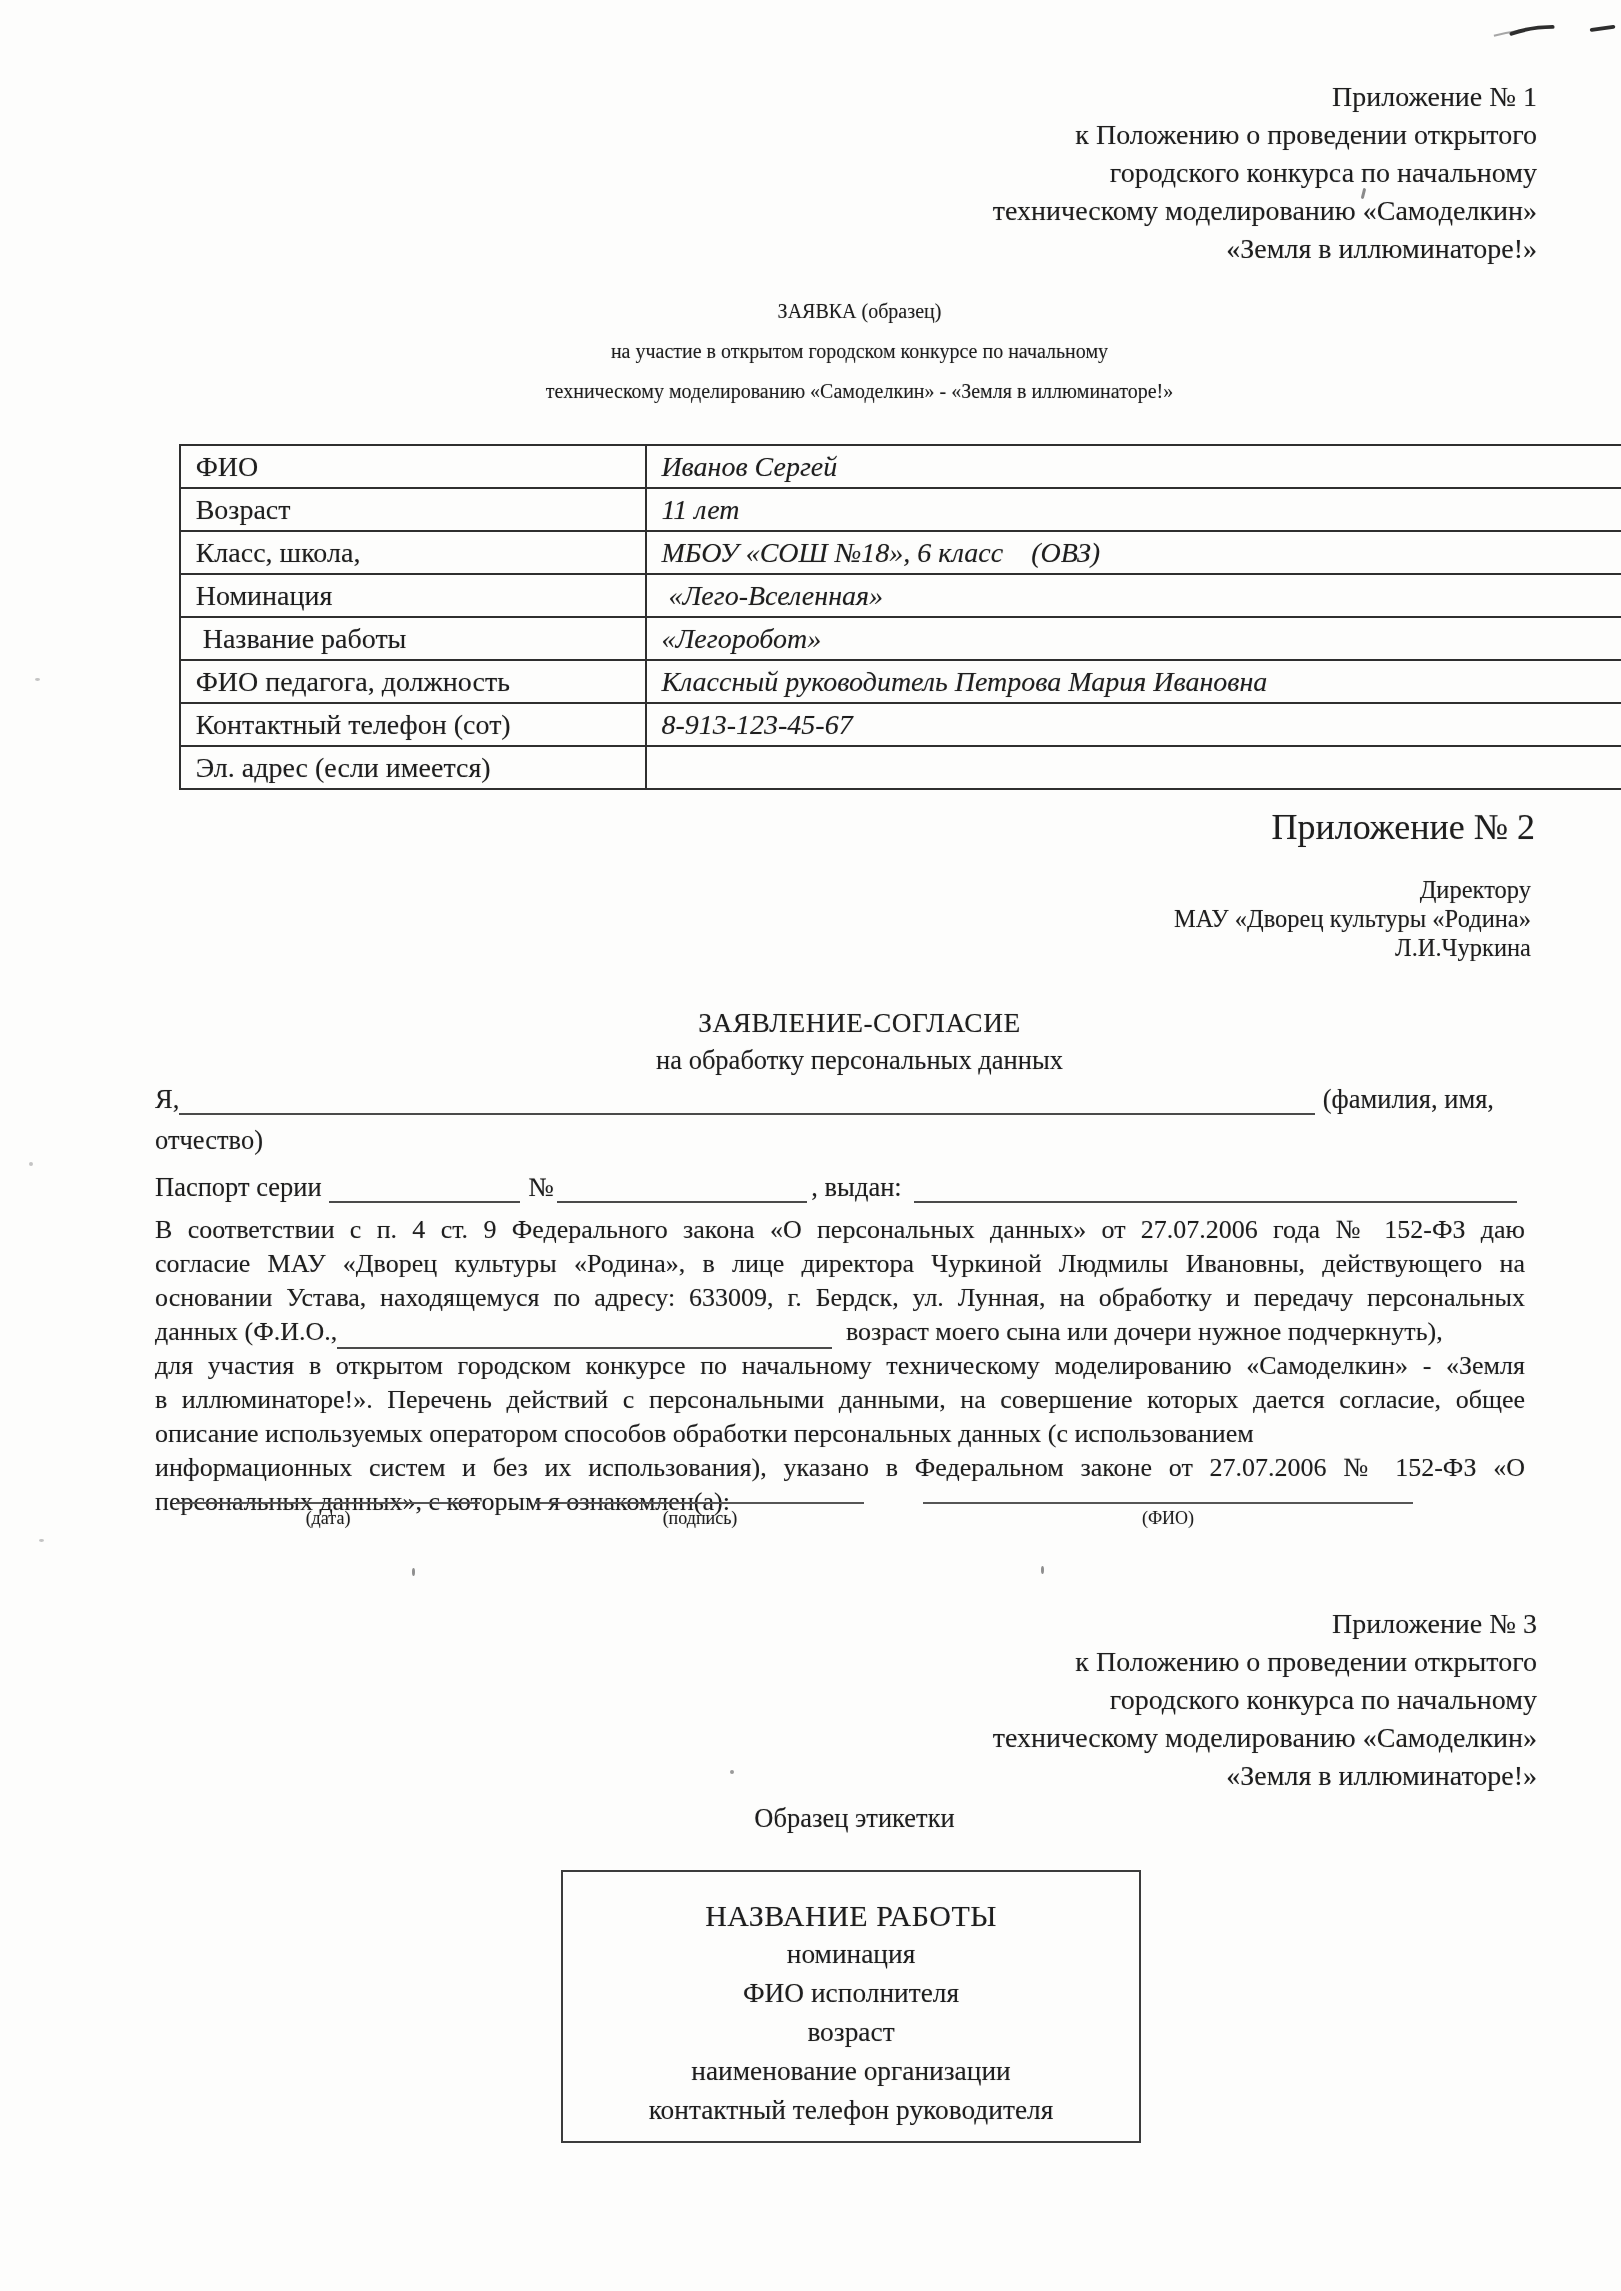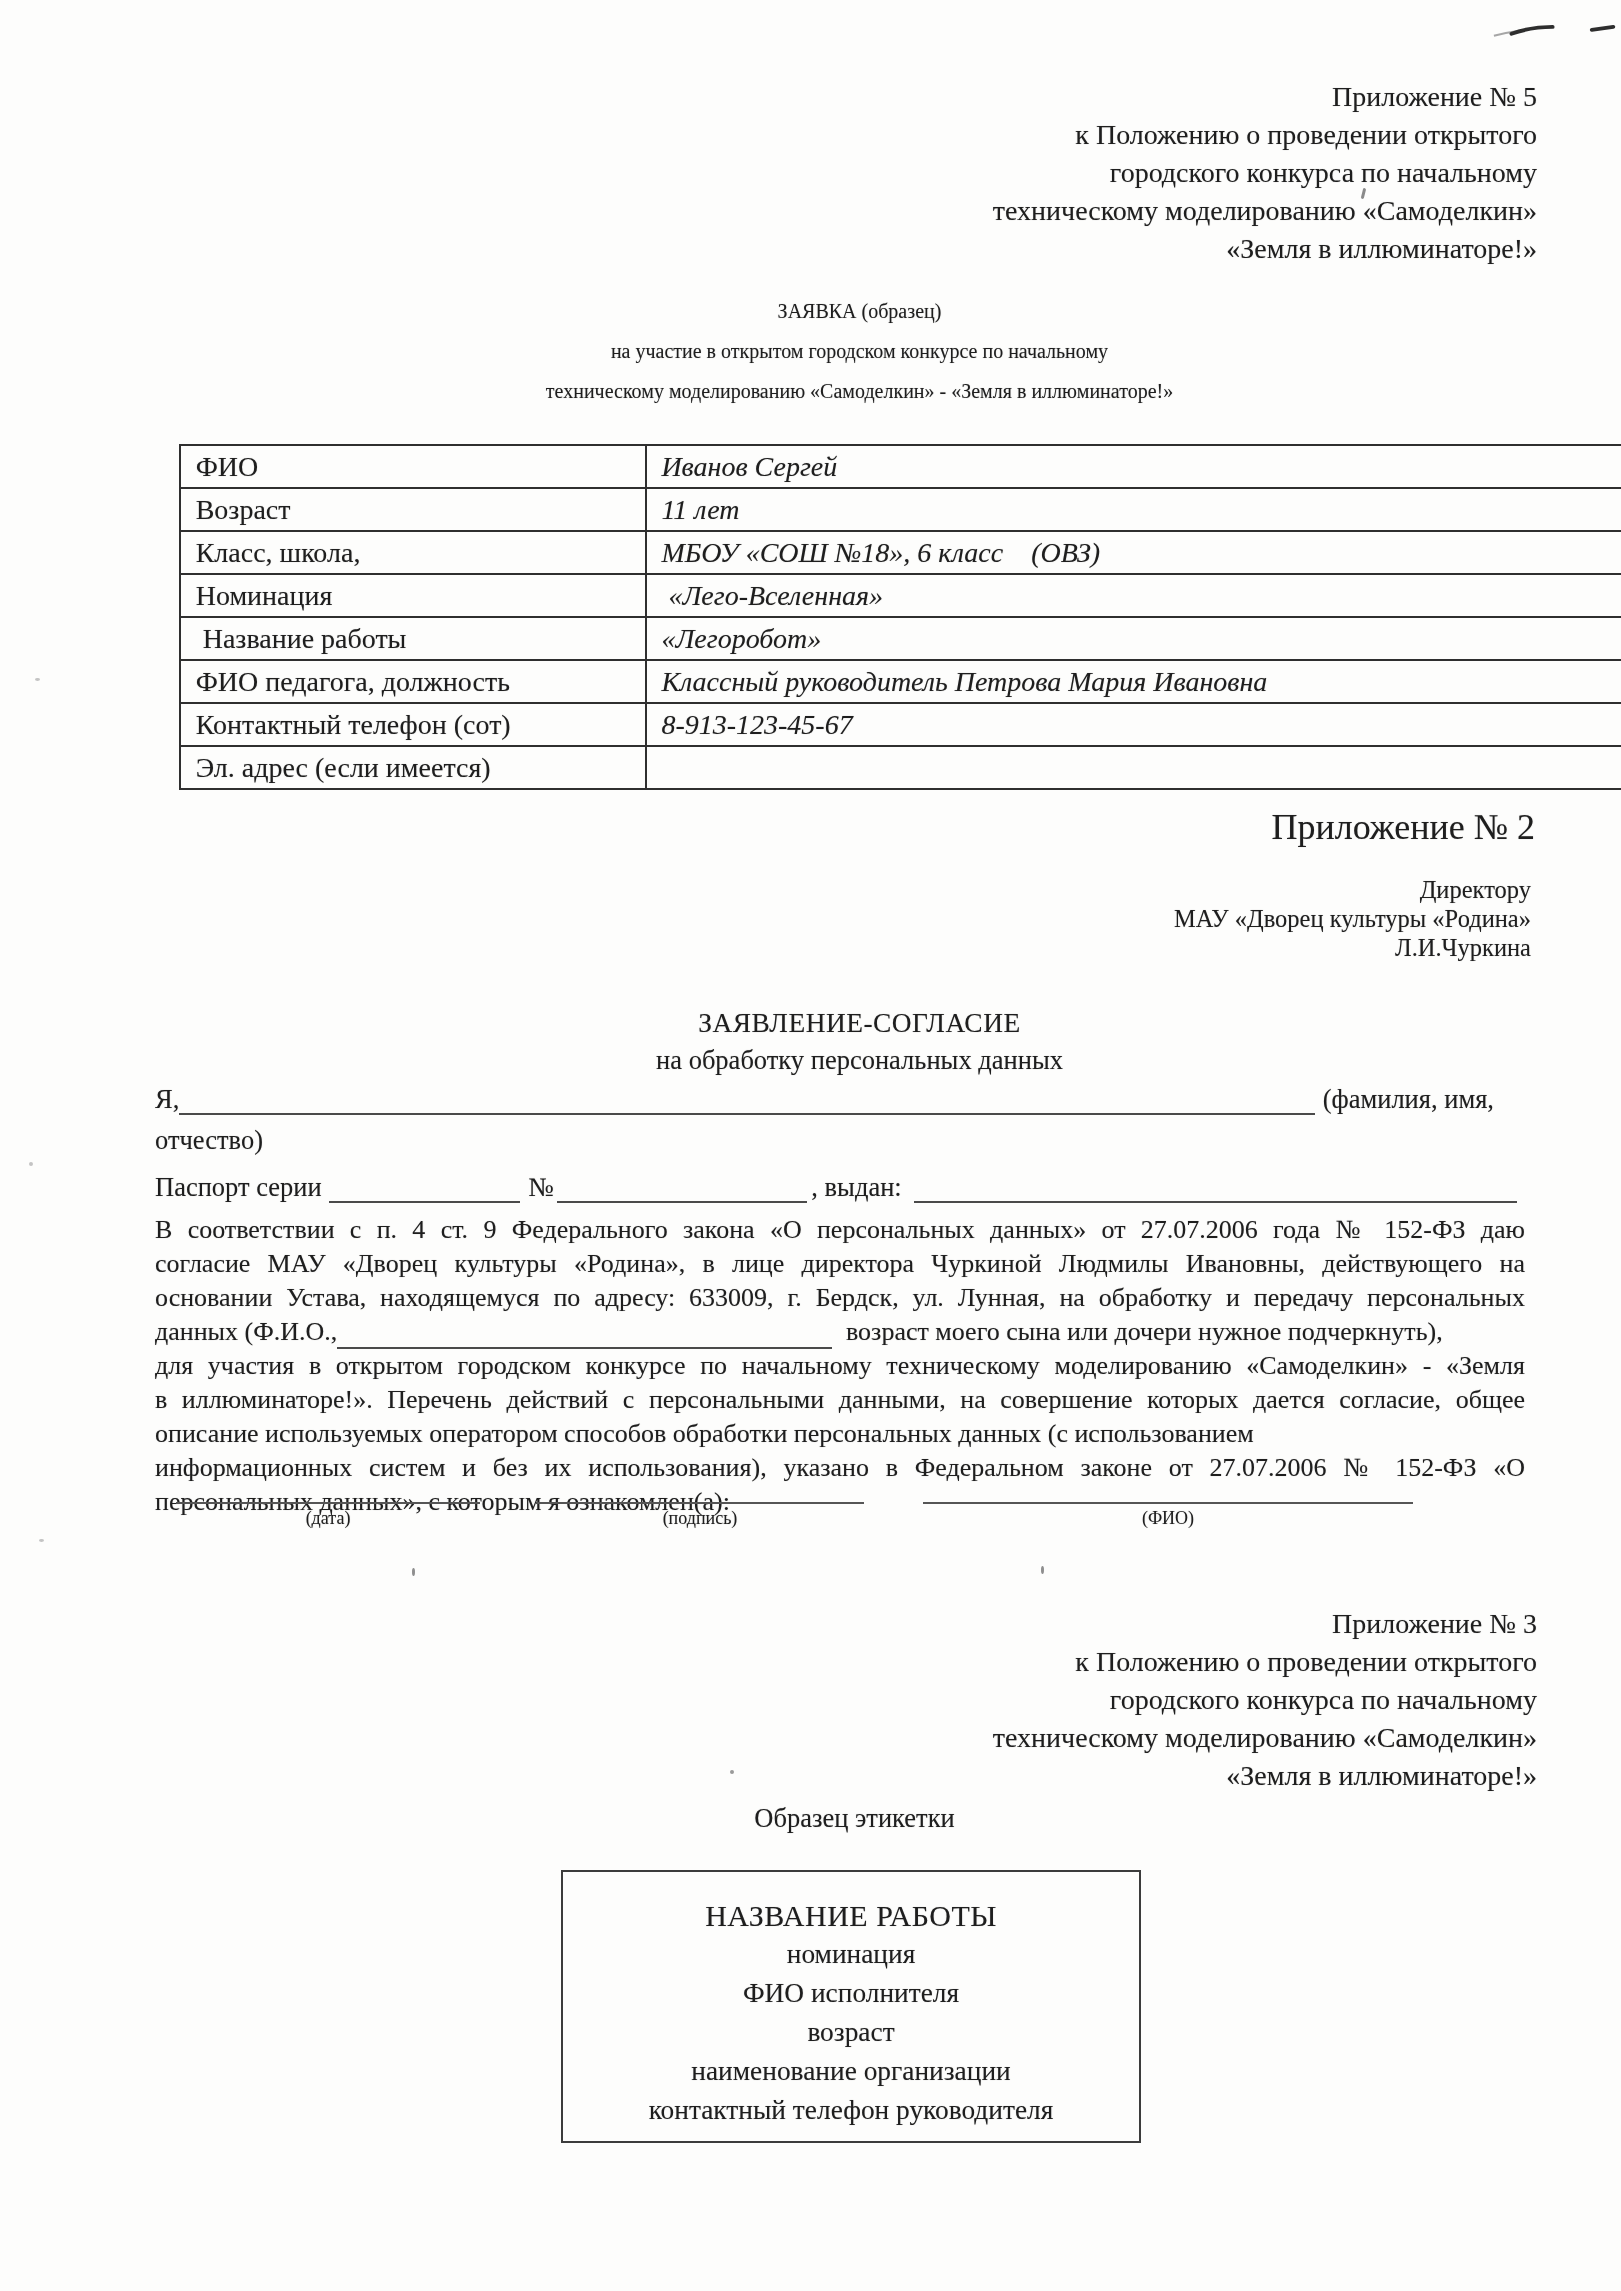--- a/index.html
+++ b/index.html
@@ -79,21 +79,21 @@
 
 <div class="page">
 
   <svg class="abs pen-mark" viewBox="0 0 140 26">
     <path d="M4,16 Q16,13 30,11" stroke="#6c6c6c" stroke-width="2" fill="none" opacity="0.6"></path>
     <path d="M22,14 Q42,7 64,7" stroke="#2e2e2e" stroke-width="4" fill="none" stroke-linecap="round"></path>
     <path d="M104,10 L126,7" stroke="#2e2e2e" stroke-width="4" fill="none" stroke-linecap="round"></path>
   </svg>
 
   <div class="abs right-block appendix" style="top:78px;">
-    <div class="app-title">Приложение № 5</div>
+    <div class="app-title">Приложение № 1</div>
     <div>к Положению о проведении открытого</div>
     <div>городского конкурса по начальному</div>
     <div>техническому моделированию «Самоделкин»</div>
     <div>«Земля в иллюминаторе!»</div>
   </div>
   <div class="tick" style="left:1362px;top:188px;"></div>
 
   <div class="abs center-block zayavka" style="top:291px;">
     <div>ЗАЯВКА (образец)</div>
     <div>на участие в открытом городском конкурсе по начальному</div>

